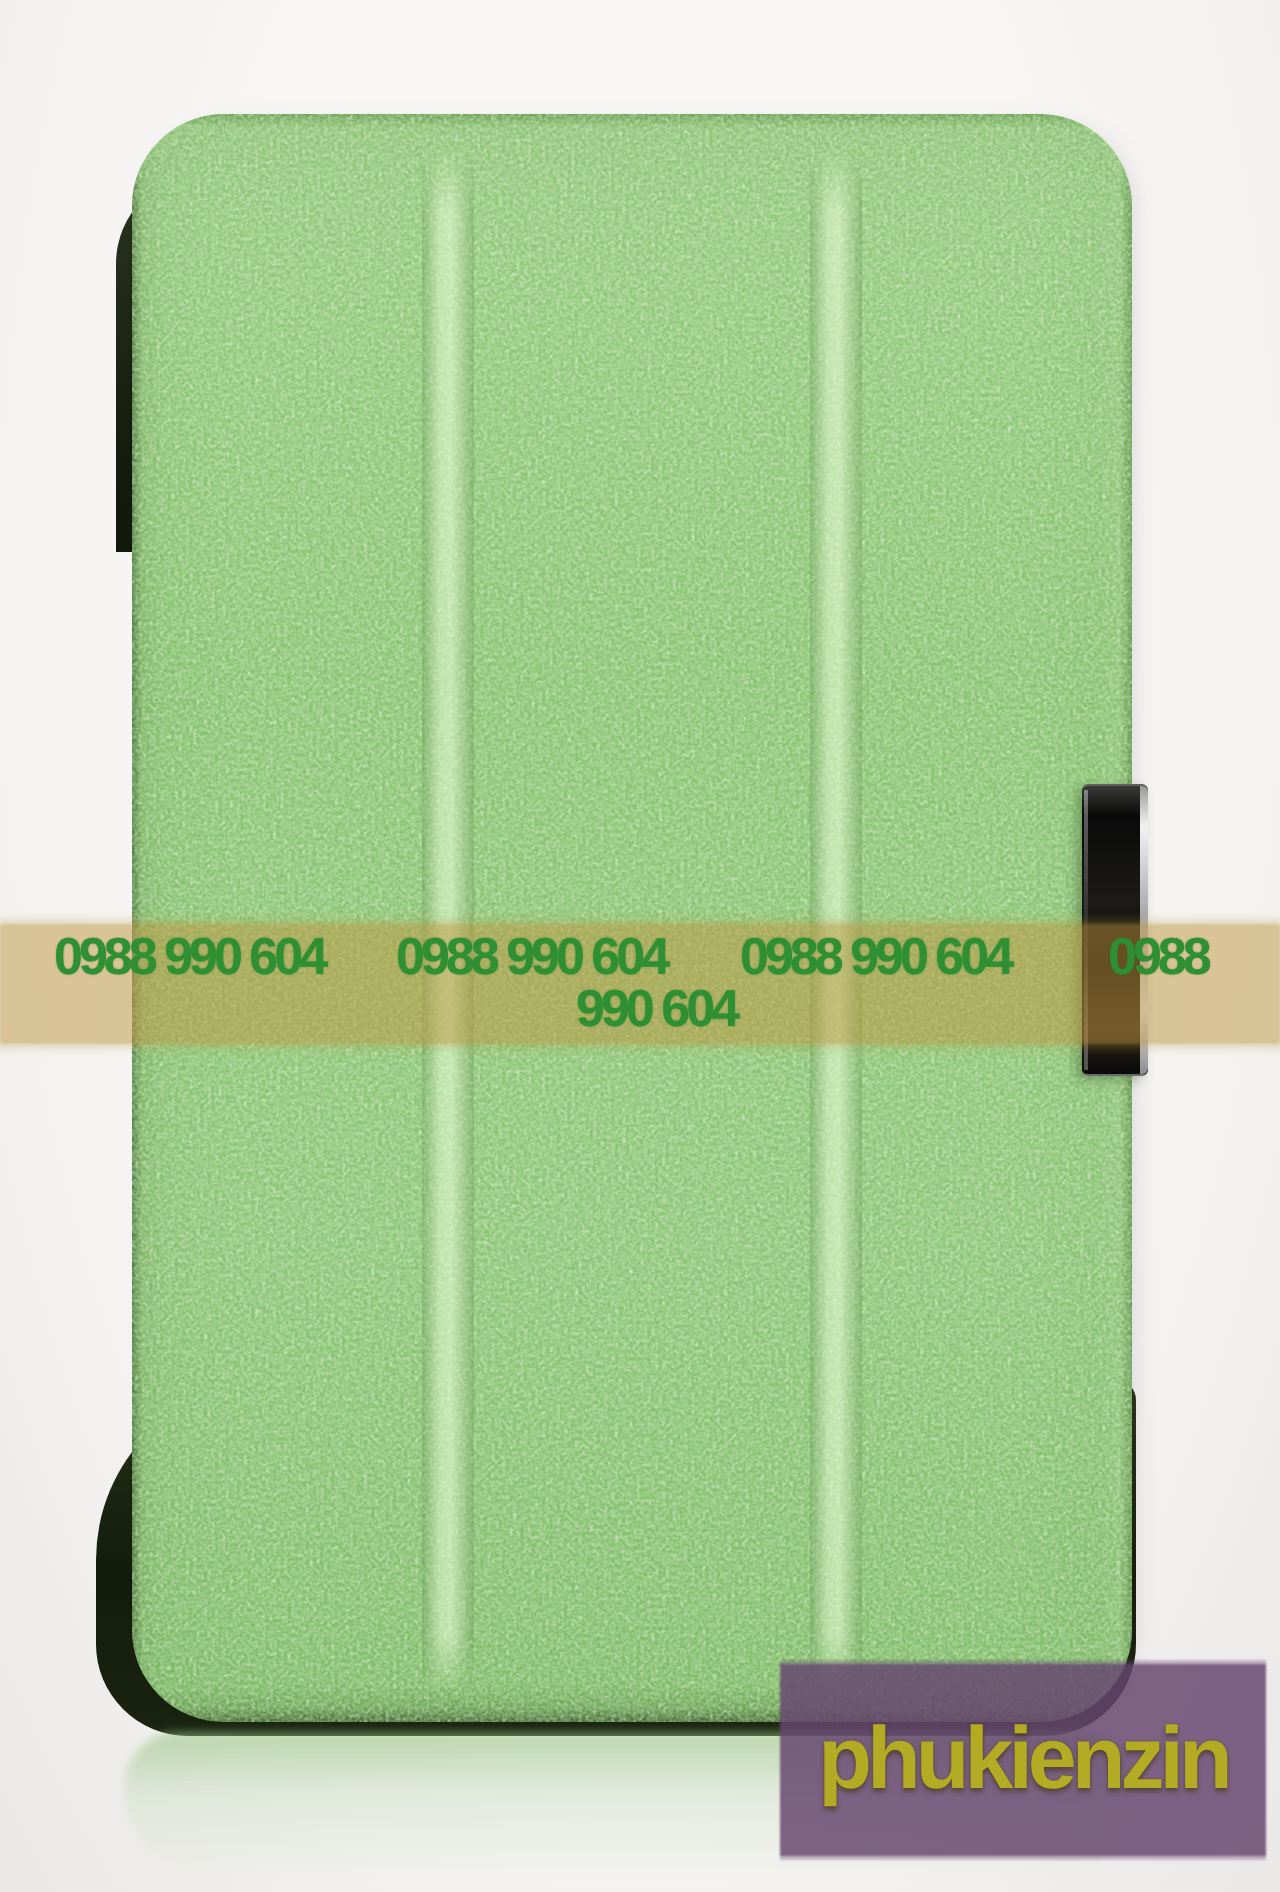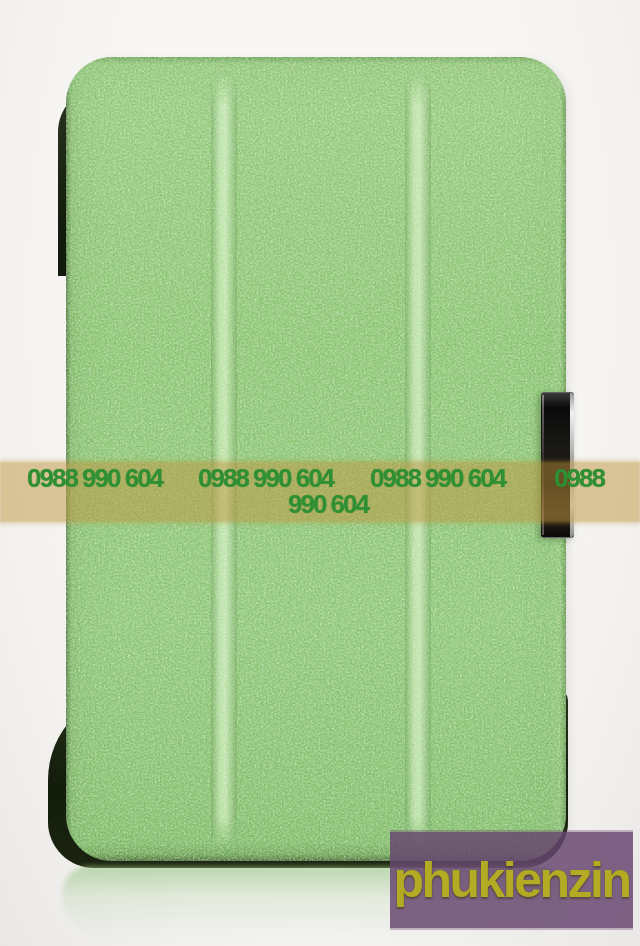--- a/index.html
+++ b/index.html
@@ -88,21 +88,21 @@
     display:flex;align-items:center;justify-content:center;
   }
   .badge .badge-bg{
     position:absolute;inset:0;background:rgba(103,70,112,0.84);
     box-shadow:0 -2px 0 rgba(103,70,112,0.35), 0 2px 0 rgba(103,70,112,0.35);
     filter:blur(0.4px);
   }
   .badge .brand-text{
     position:relative;
     font-family:"Liberation Sans",sans-serif;font-weight:bold;
-    font-size:50px;letter-spacing:-2.5px;color:#b3ab24;
+    font-size:44px;letter-spacing:-2.5px;color:#b3ab24;
     text-shadow:0 2px 2px rgba(59,47,15,0.5), 0 0 1px rgba(85,75,20,0.8);
   }
 </style>
 </head>
 <body>
 
 <div class="scene" aria-label="Product photo of a green silk-textured tri-fold smart cover case standing upright on a white studio background with a floor reflection">
 
   <div class="back-top"></div>
   <div class="back-bottom"></div>

